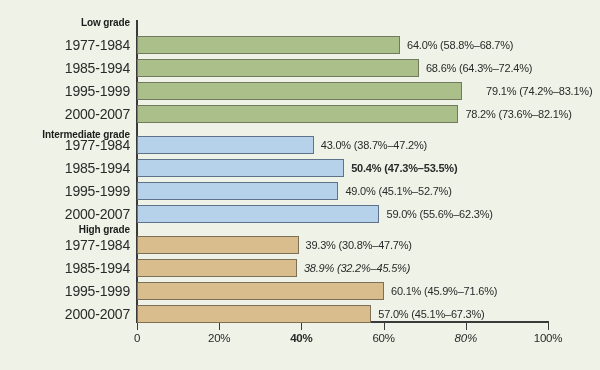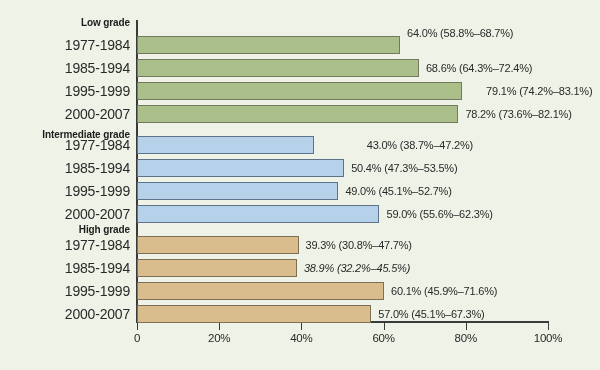--- a/index.html
+++ b/index.html
@@ -106,37 +106,37 @@
 
 <div id="chart-root">
 
   <div id="y-axis"></div>
   <div id="x-axis"></div>
 
   <div id="groups-layer">
       <div class="group-header" style="top: 16px;">Low grade</div>
       <div class="cat-label" style="top: 38px;">1977-1984</div>
       <div class="bar green" style="top: 36px; left: 137px; width: 263.04px; position: absolute;"></div>
-      <div class="value-label" style="top: 24px; left: 407.04px;">64.0% (58.8%–68.7%)</div>
+      <div class="value-label" style="top: 36px; left: 407.04px;">64.0% (58.8%–68.7%)</div>
       <div class="cat-label" style="top: 61px;">1985-1994</div>
       <div class="bar green" style="top: 59px; left: 137px; width: 281.946px; position: absolute;"></div>
       <div class="value-label" style="top: 59px; left: 425.946px;">68.6% (64.3%–72.4%)</div>
       <div class="cat-label" style="top: 84px;">1995-1999</div>
       <div class="bar green" style="top: 82px; left: 137px; width: 325.101px; position: absolute;"></div>
       <div class="value-label" style="top: 82px; left: 469.101px; margin-left: 17px;">79.1% (74.2%–83.1%)</div>
       <div class="cat-label" style="top: 107px;">2000-2007</div>
       <div class="bar green" style="top: 105px; left: 137px; width: 321.402px; position: absolute;"></div>
       <div class="value-label" style="top: 105px; left: 465.402px;">78.2% (73.6%–82.1%)</div>
       <div class="group-header" style="top: 128px;">Intermediate grade</div>
       <div class="cat-label" style="top: 138px;">1977-1984</div>
       <div class="bar blue" style="top: 136px; left: 137px; width: 176.73px; position: absolute;"></div>
-      <div class="value-label" style="top: 136px; left: 320.73px; margin-left: 46px;">43.0% (38.7%–47.2%)</div>
+      <div class="value-label" style="top: 136px; left: 320.73px;">43.0% (38.7%–47.2%)</div>
       <div class="cat-label" style="top: 161px;">1985-1994</div>
       <div class="bar blue" style="top: 159px; left: 137px; width: 207.144px; position: absolute;"></div>
-      <div class="value-label" style="top: 159px; left: 351.144px;">50.4% (47.3%–53.5%)</div>
+      <div class="value-label" style="top: 159px; left: 351.144px; font-weight: bold;">50.4% (47.3%–53.5%)</div>
       <div class="cat-label" style="top: 184px;">1995-1999</div>
       <div class="bar blue" style="top: 182px; left: 137px; width: 201.39px; position: absolute;"></div>
       <div class="value-label" style="top: 182px; left: 345.39px;">49.0% (45.1%–52.7%)</div>
       <div class="cat-label" style="top: 207px;">2000-2007</div>
       <div class="bar blue" style="top: 205px; left: 137px; width: 242.49px; position: absolute;"></div>
       <div class="value-label" style="top: 205px; left: 386.49px;">59.0% (55.6%–62.3%)</div>
       <div class="group-header" style="top: 216px; margin-top: 7px;">High grade</div>
       <div class="cat-label" style="top: 238px;">1977-1984</div>
       <div class="bar tan" style="top: 236px; left: 137px; width: 161.523px; position: absolute;"></div>
       <div class="value-label" style="top: 236px; left: 305.523px;">39.3% (30.8%–47.7%)</div>
@@ -149,22 +149,22 @@
       <div class="cat-label" style="top: 307px;">2000-2007</div>
       <div class="bar tan" style="top: 305px; left: 137px; width: 234.27px; position: absolute;"></div>
       <div class="value-label" style="top: 305px; left: 378.27px;">57.0% (45.1%–67.3%)</div>
     </div>
   <div id="ticks-layer">
       <div class="x-tick" style="left: 137px;"></div>
       <div class="x-tick-label" style="left: 137px;">0</div>
       <div class="x-tick" style="left: 219.2px;"></div>
       <div class="x-tick-label" style="left: 219.2px;">20%</div>
       <div class="x-tick" style="left: 301.4px;"></div>
-      <div class="x-tick-label" style="left: 301.4px;">40%</div>
+      <div class="x-tick-label" style="left: 301.4px; font-weight: bold;">40%</div>
       <div class="x-tick" style="left: 383.6px;"></div>
       <div class="x-tick-label" style="left: 383.6px;">60%</div>
       <div class="x-tick" style="left: 465.8px;"></div>
-      <div class="x-tick-label" style="left: 465.8px;">80%</div>
+      <div class="x-tick-label" style="left: 465.8px; font-style: italic;">80%</div>
       <div class="x-tick" style="left: 548px;"></div>
       <div class="x-tick-label" style="left: 548px;">100%</div>
     </div>
 
 </div>
 
 </body></html>

